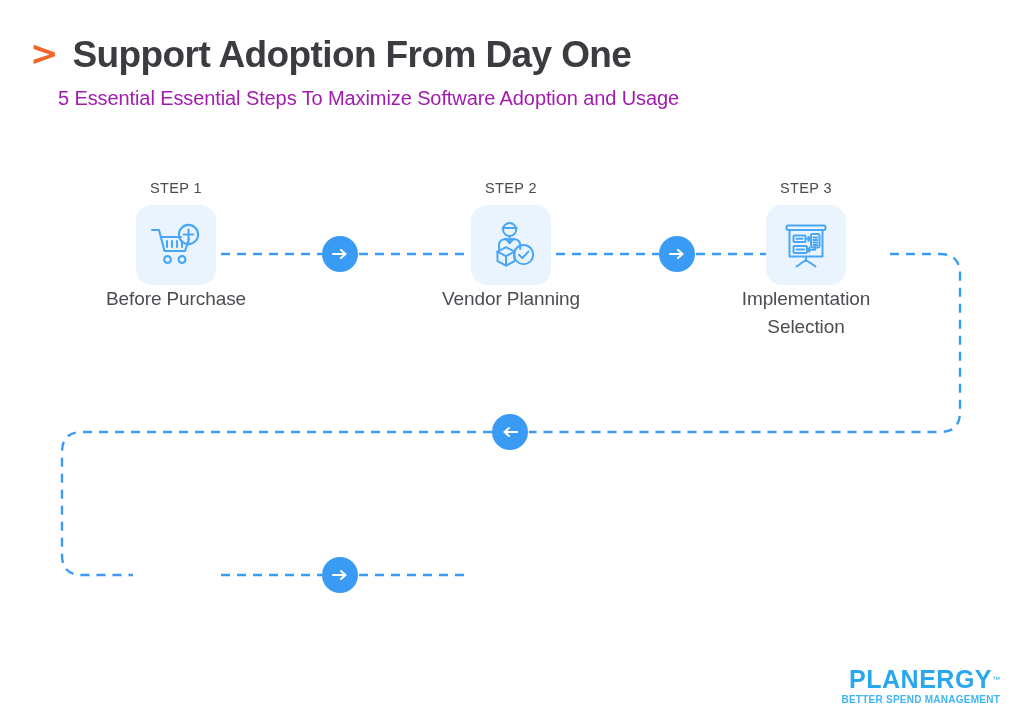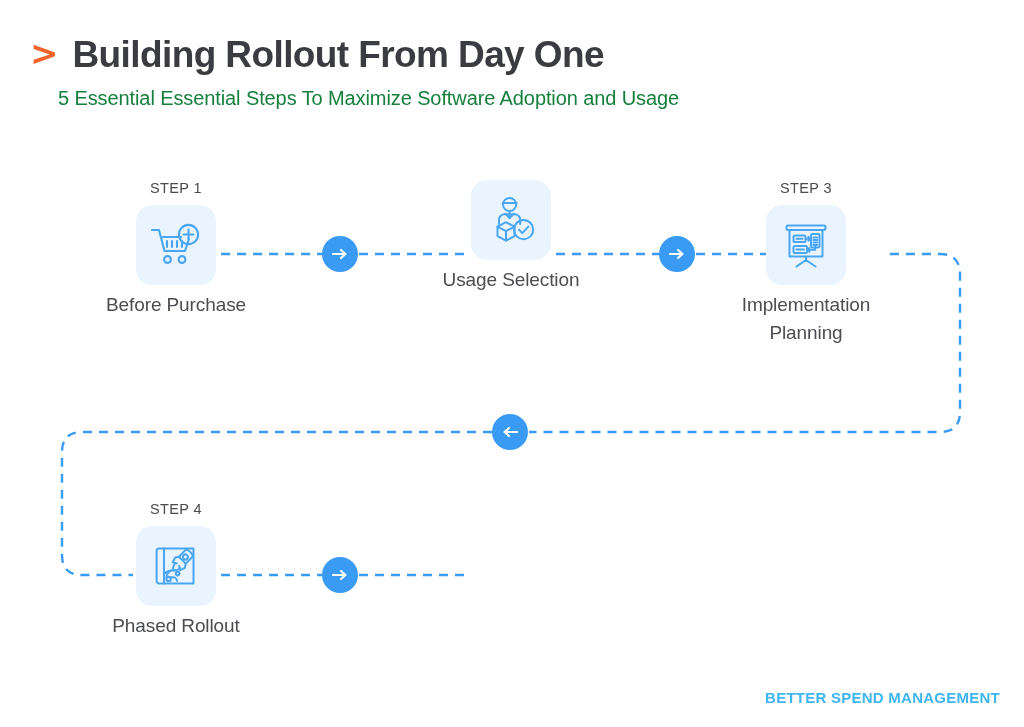--- a/index.html
+++ b/index.html
@@ -45,21 +45,21 @@
     font-weight: bold;
     color: #3b3b42;
     letter-spacing: -0.6px;
     line-height: 1.05;
     margin: 0;
     font-family: "Liberation Sans", sans-serif;
   }
   .page-subtitle {
     margin: 12px 0 0 28px;
     font-size: 20px;
-    color: #15803d;
+    color: #a21caf;
     font-weight: normal;
     letter-spacing: -0.1px;
   }
 
   
   #connectors {
     position: absolute;
     left: 0;
     top: 0;
     width: 1024px;
@@ -85,21 +85,21 @@
     height: 80px;
     margin: 0 auto;
     border-radius: 16px;
     background: #e9f4fe;
     display: flex;
     align-items: center;
     justify-content: center;
   }
   .tile svg { display: block; }
   .step-label {
-    margin-top: 6px;
+    margin-top: 0;
     font-size: 19px;
     color: #4c4d53;
     line-height: 1.45;
     letter-spacing: -0.1px;
     white-space: pre-line;
   }
 
   
   .arrow-badge {
     position: absolute;
@@ -130,35 +130,35 @@
     display: inline-block;
   }
   .logo-tm {
     font-size: 8px;
     vertical-align: super;
     color: #2aa8ef;
     font-weight: normal;
   }
   .logo-tag {
     margin-top: 3px;
-    font-size: 15px;
+    font-size: 10px;
     font-weight: bold;
     color: #3fb5f2;
     letter-spacing: 0.25px;
   }
 </style>
 </head>
 <body>
 
 <div id="stage">
 
   <div class="header">
     <div class="title-row">
       <span class="chevron">&gt;</span>
-      <h1 class="page-title">Building Rollout From Day One</h1>
+      <h1 class="page-title">Support Adoption From Day One</h1>
     </div>
     <div class="page-subtitle">5 Essential Essential Steps To Maximize Software Adoption and Usage</div>
   </div>
 
   <svg id="connectors" viewBox="0 0 1024 727">
     <g fill="none" stroke="#3a9bf4" stroke-width="2.4" stroke-dasharray="9 7" stroke-linecap="butt">
 
       <path d="M 221 254 H 322"></path>
       <path d="M 359 254 H 470"></path>
       <path d="M 556 254 H 659"></path>
@@ -213,36 +213,37 @@
           <path d="M13.5 17 H32"></path>
           <circle cx="39.5" cy="14.5" r="9.6"></circle>
           <path d="M39.5 9.6 V19.4 M34.6 14.5 H44.4"></path>
         </g>
       </svg>
     </div>
     <div class="step-label">Before Purchase</div>
   </div>
 
   <div class="step" style="left:411px; top:180px;">
+    <div class="step-kicker">STEP 2</div>
     <div class="tile">
       <svg width="52" height="52" viewBox="0 0 52 52">
         <g fill="none" stroke="#4aa6f5" stroke-width="2" stroke-linecap="round" stroke-linejoin="round">
           <path d="M18 10.5 a6.6 6.6 0 0 1 13.2 0 a6.6 6.6 0 0 1 -13.2 0 Z"></path>
           <path d="M17.6 9 h14"></path>
           <path d="M24.6 17.2 v7"></path>
           <path d="M14 30 v-4.2 c0-3.1 2.6-5.6 5.8-5.6 h9.6 c3.2 0 5.8 2.5 5.8 5.6 V30"></path>
           <path d="M20.4 19.8 l4.2 4.2 l4.2 -4.2"></path>
           <path d="M12.5 32.6 l8.5 -4.4 l8.5 4.4 v9.6 l-8.5 4.4 l-8.5 -4.4 Z"></path>
           <path d="M12.5 32.6 l8.5 4.5 l8.5 -4.5 M21 37.1 V46.6"></path>
           <circle cx="38.6" cy="35.6" r="9.6"></circle>
           <path d="M34 35.8 l3.3 3.3 l6.1 -6.5"></path>
         </g>
       </svg>
     </div>
-    <div class="step-label">Usage Selection</div>
+    <div class="step-label">Vendor Planning</div>
   </div>
 
   <div class="step" style="left:706px; top:180px;">
     <div class="step-kicker">STEP 3</div>
     <div class="tile">
       <svg width="52" height="52" viewBox="0 0 52 52">
         <g fill="none" stroke="#4aa6f5" stroke-width="2" stroke-linecap="round" stroke-linejoin="round">
           <rect x="6.5" y="6.5" width="39" height="4.4" rx="1.6"></rect>
           <path d="M9.5 11 V37.5 H42.5 V11"></path>
           <rect x="13.5" y="16.5" width="12" height="6.6" rx="1.2"></rect>
@@ -251,43 +252,25 @@
           <path d="M33.4 18.6 h3.8 M33.4 21.1 h3.8 M33.4 23.6 h3.8 M33.4 26.1 h3.8"></path>
           <path d="M25.8 19.8 h4.2 M28.4 17.9 l2 1.9 l-2 1.9"></path>
           <rect x="13.5" y="27" width="13.5" height="7" rx="1.2"></rect>
           <path d="M16.5 30.5 h7.5"></path>
           <path d="M35.2 28.8 v3.6 h-7.8 M29.4 30.5 l-2 1.9 l2 1.9" transform="translate(0,-1.6)"></path>
           <path d="M26 37.8 V41 M26 41 L16.5 47.5 M26 41 L35.5 47.5"></path>
         </g>
       </svg>
     </div>
     <div class="step-label">Implementation
-Planning</div>
-  </div>
-
-  <div class="step" style="left:76px; top:501px;">
-    <div class="step-kicker">STEP 4</div>
-    <div class="tile">
-      <svg width="52" height="52" viewBox="0 0 52 52">
-        <g fill="none" stroke="#4aa6f5" stroke-width="2" stroke-linecap="round" stroke-linejoin="round">
-          <path d="M9 8.5 h5 v35 h-5 a2.4 2.4 0 0 1 -2.4 -2.4 V10.9 A2.4 2.4 0 0 1 9 8.5 Z"></path>
-          <path d="M14 8.5 h29.5 v35 H14"></path>
-          <path d="M36.2 9.4 a11.6 11.6 0 0 1 6.9 6.9 l-7.3 7.3 -6.9 -6.9 Z"></path>
-          <path d="M33.6 15.2 a2.5 2.5 0 1 0 3.6 3.5 a2.5 2.5 0 0 0 -3.6 -3.5 Z"></path>
-          <path d="M29.6 16.8 l-4.5 0.8 -2.4 4.6 4.2 1.2"></path>
-          <path d="M35.7 23.3 l-0.8 4.6 -4.6 2.3 -1.2 -4.2"></path>
-          <path d="M25.4 23.4 c-2.3 2.2 -2.6 5 -2.2 6.8 1.9 0.4 4.6 0.1 6.9 -2.1"></path>
-          <path d="M23.2 30.2 c-3.4 0.2 -6.5 1.4 -8.6 3.2"></path>
-          <path d="M19.5 31.4 c-1.8 1.4 -2.9 3.6 -2.9 5.9 h6.4 c2.2 0 4 1.7 4 3.8"></path>
-          <circle cx="18.6" cy="38.9" r="2.2"></circle>
-          <circle cx="27.6" cy="33.6" r="1.8"></circle>
-        </g>
-      </svg>
-    </div>
-    <div class="step-label">Phased Rollout</div>
-  </div>
+Selection</div>
+  </div>
+
 
 
   <div class="logo">
+    <div>
+      <span class="logo-word">PL</span><span class="logo-word" style="color:#2aa8ef;">A</span><span class="logo-word">NERGY</span><span class="logo-tm">™</span>
+    </div>
     <div class="logo-tag">BETTER SPEND MANAGEMENT</div>
   </div>
 
 </div>
 
 </body></html>

